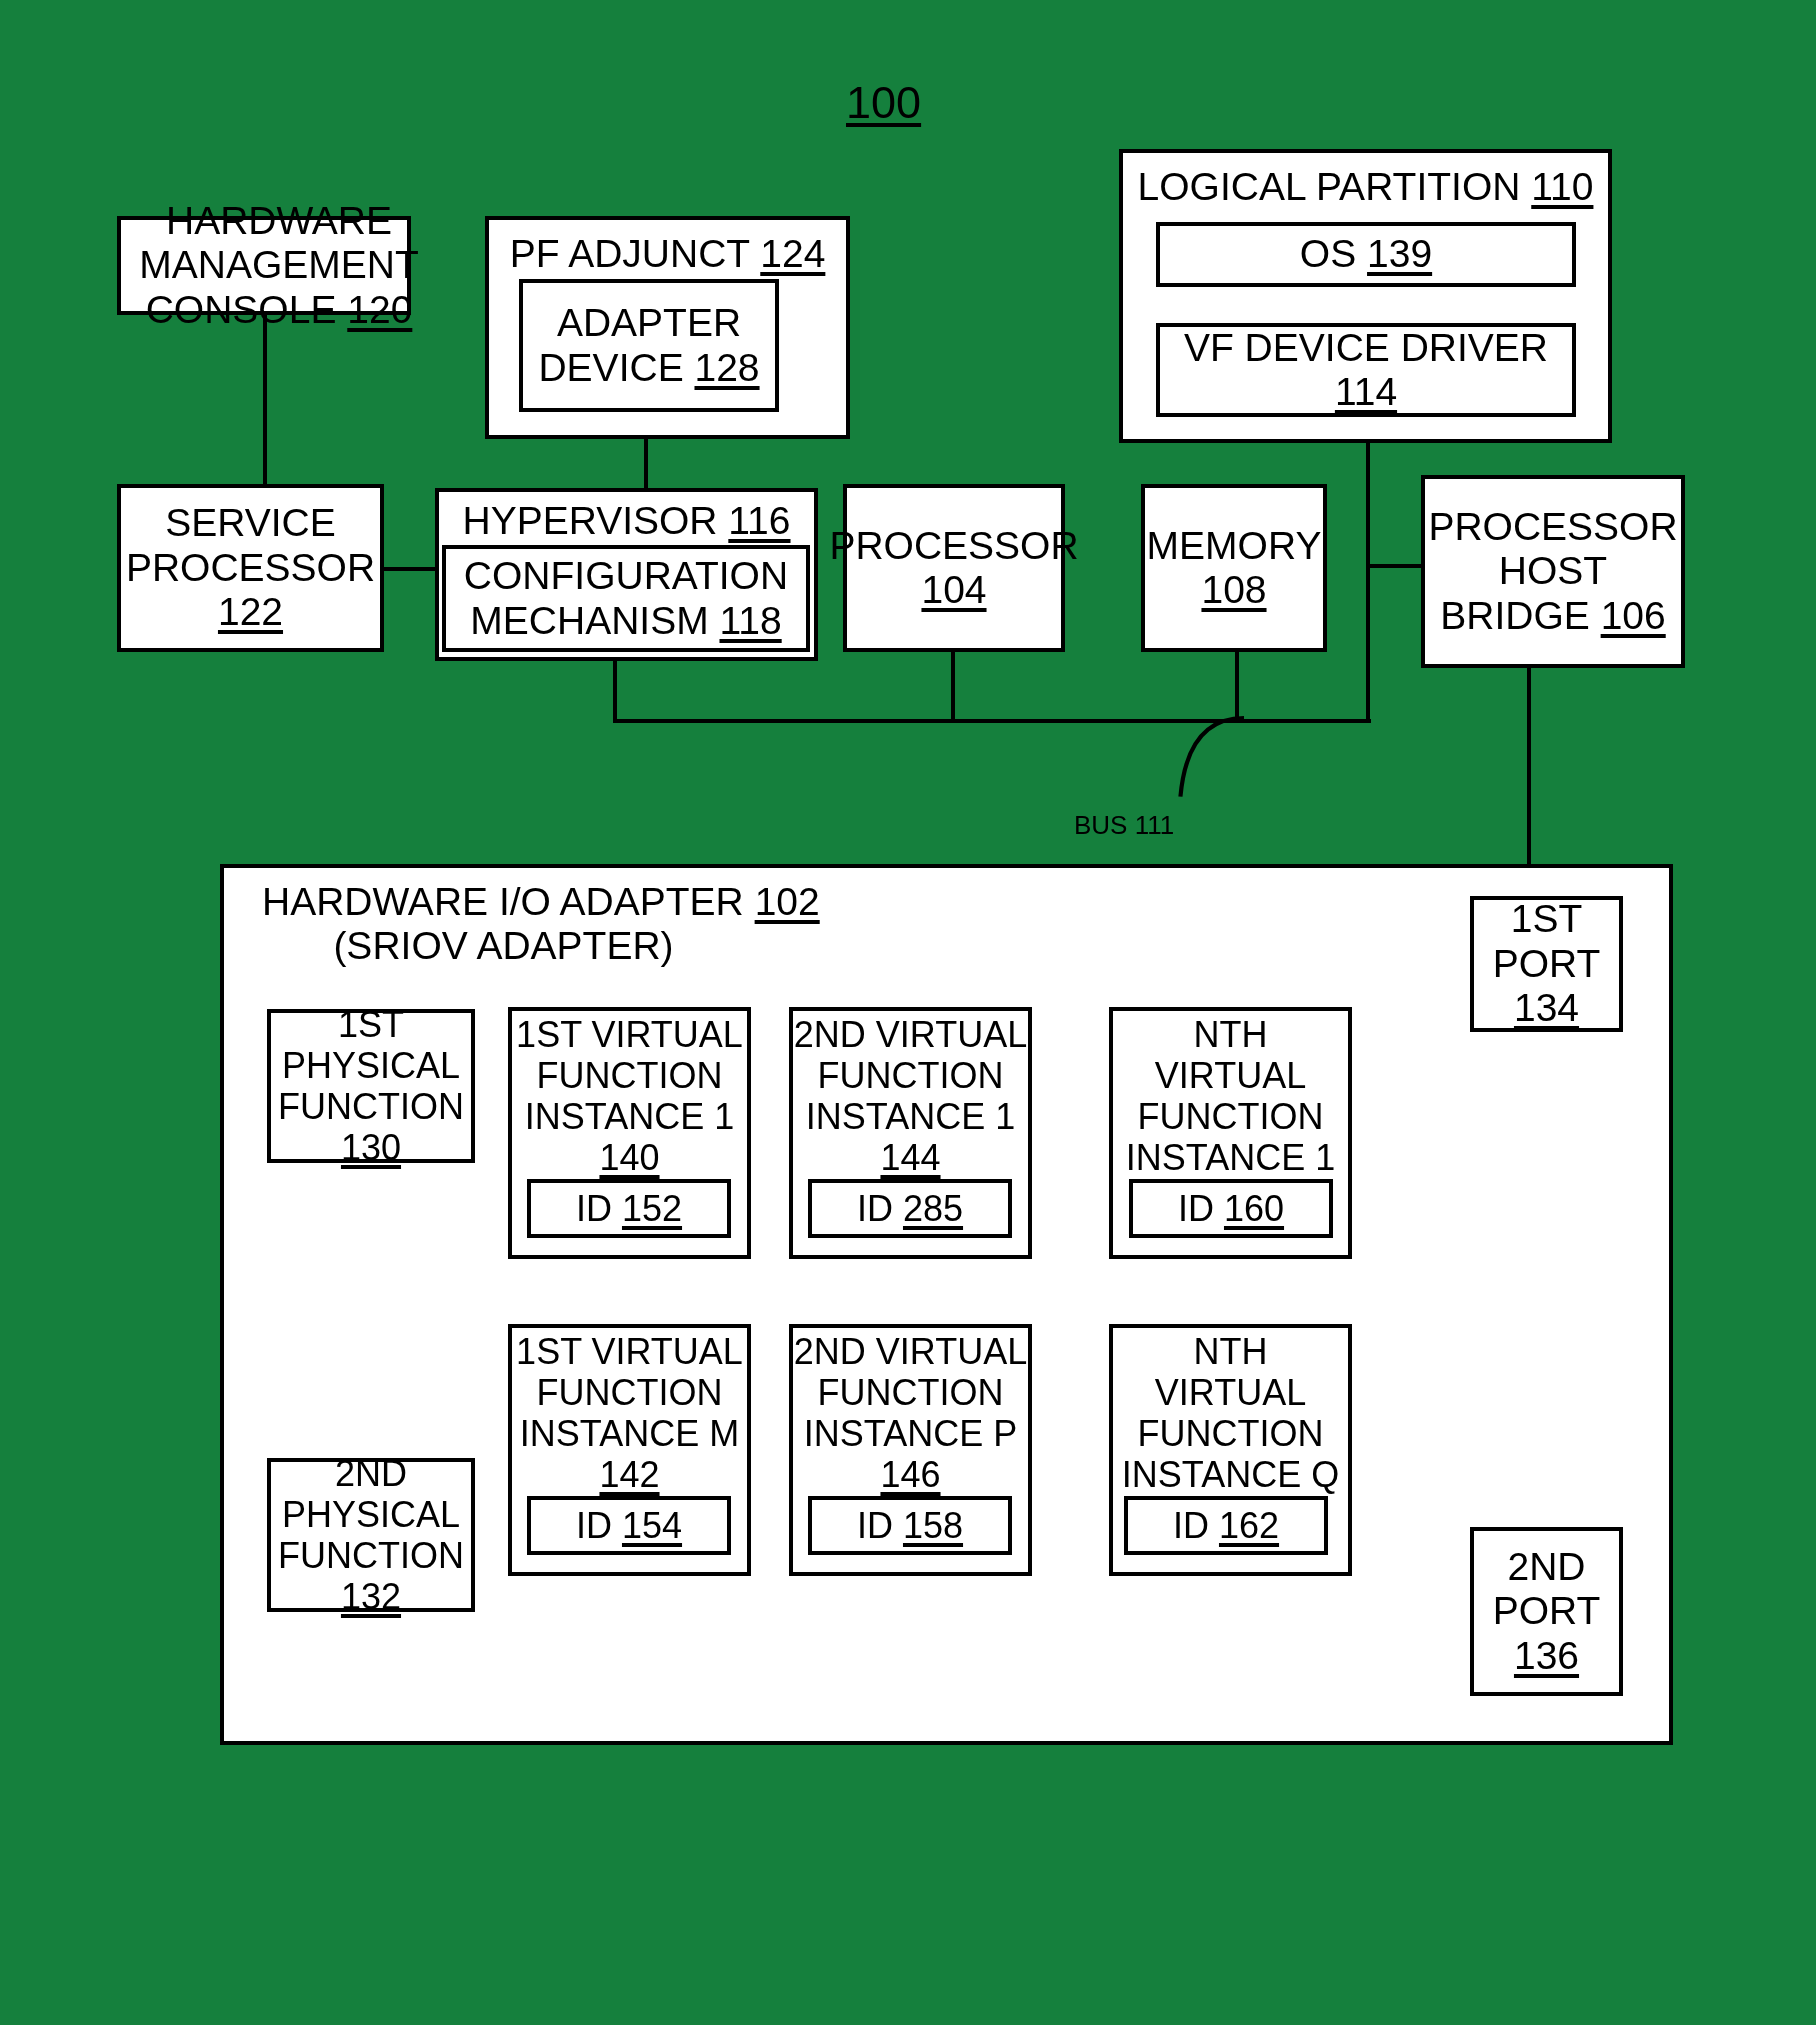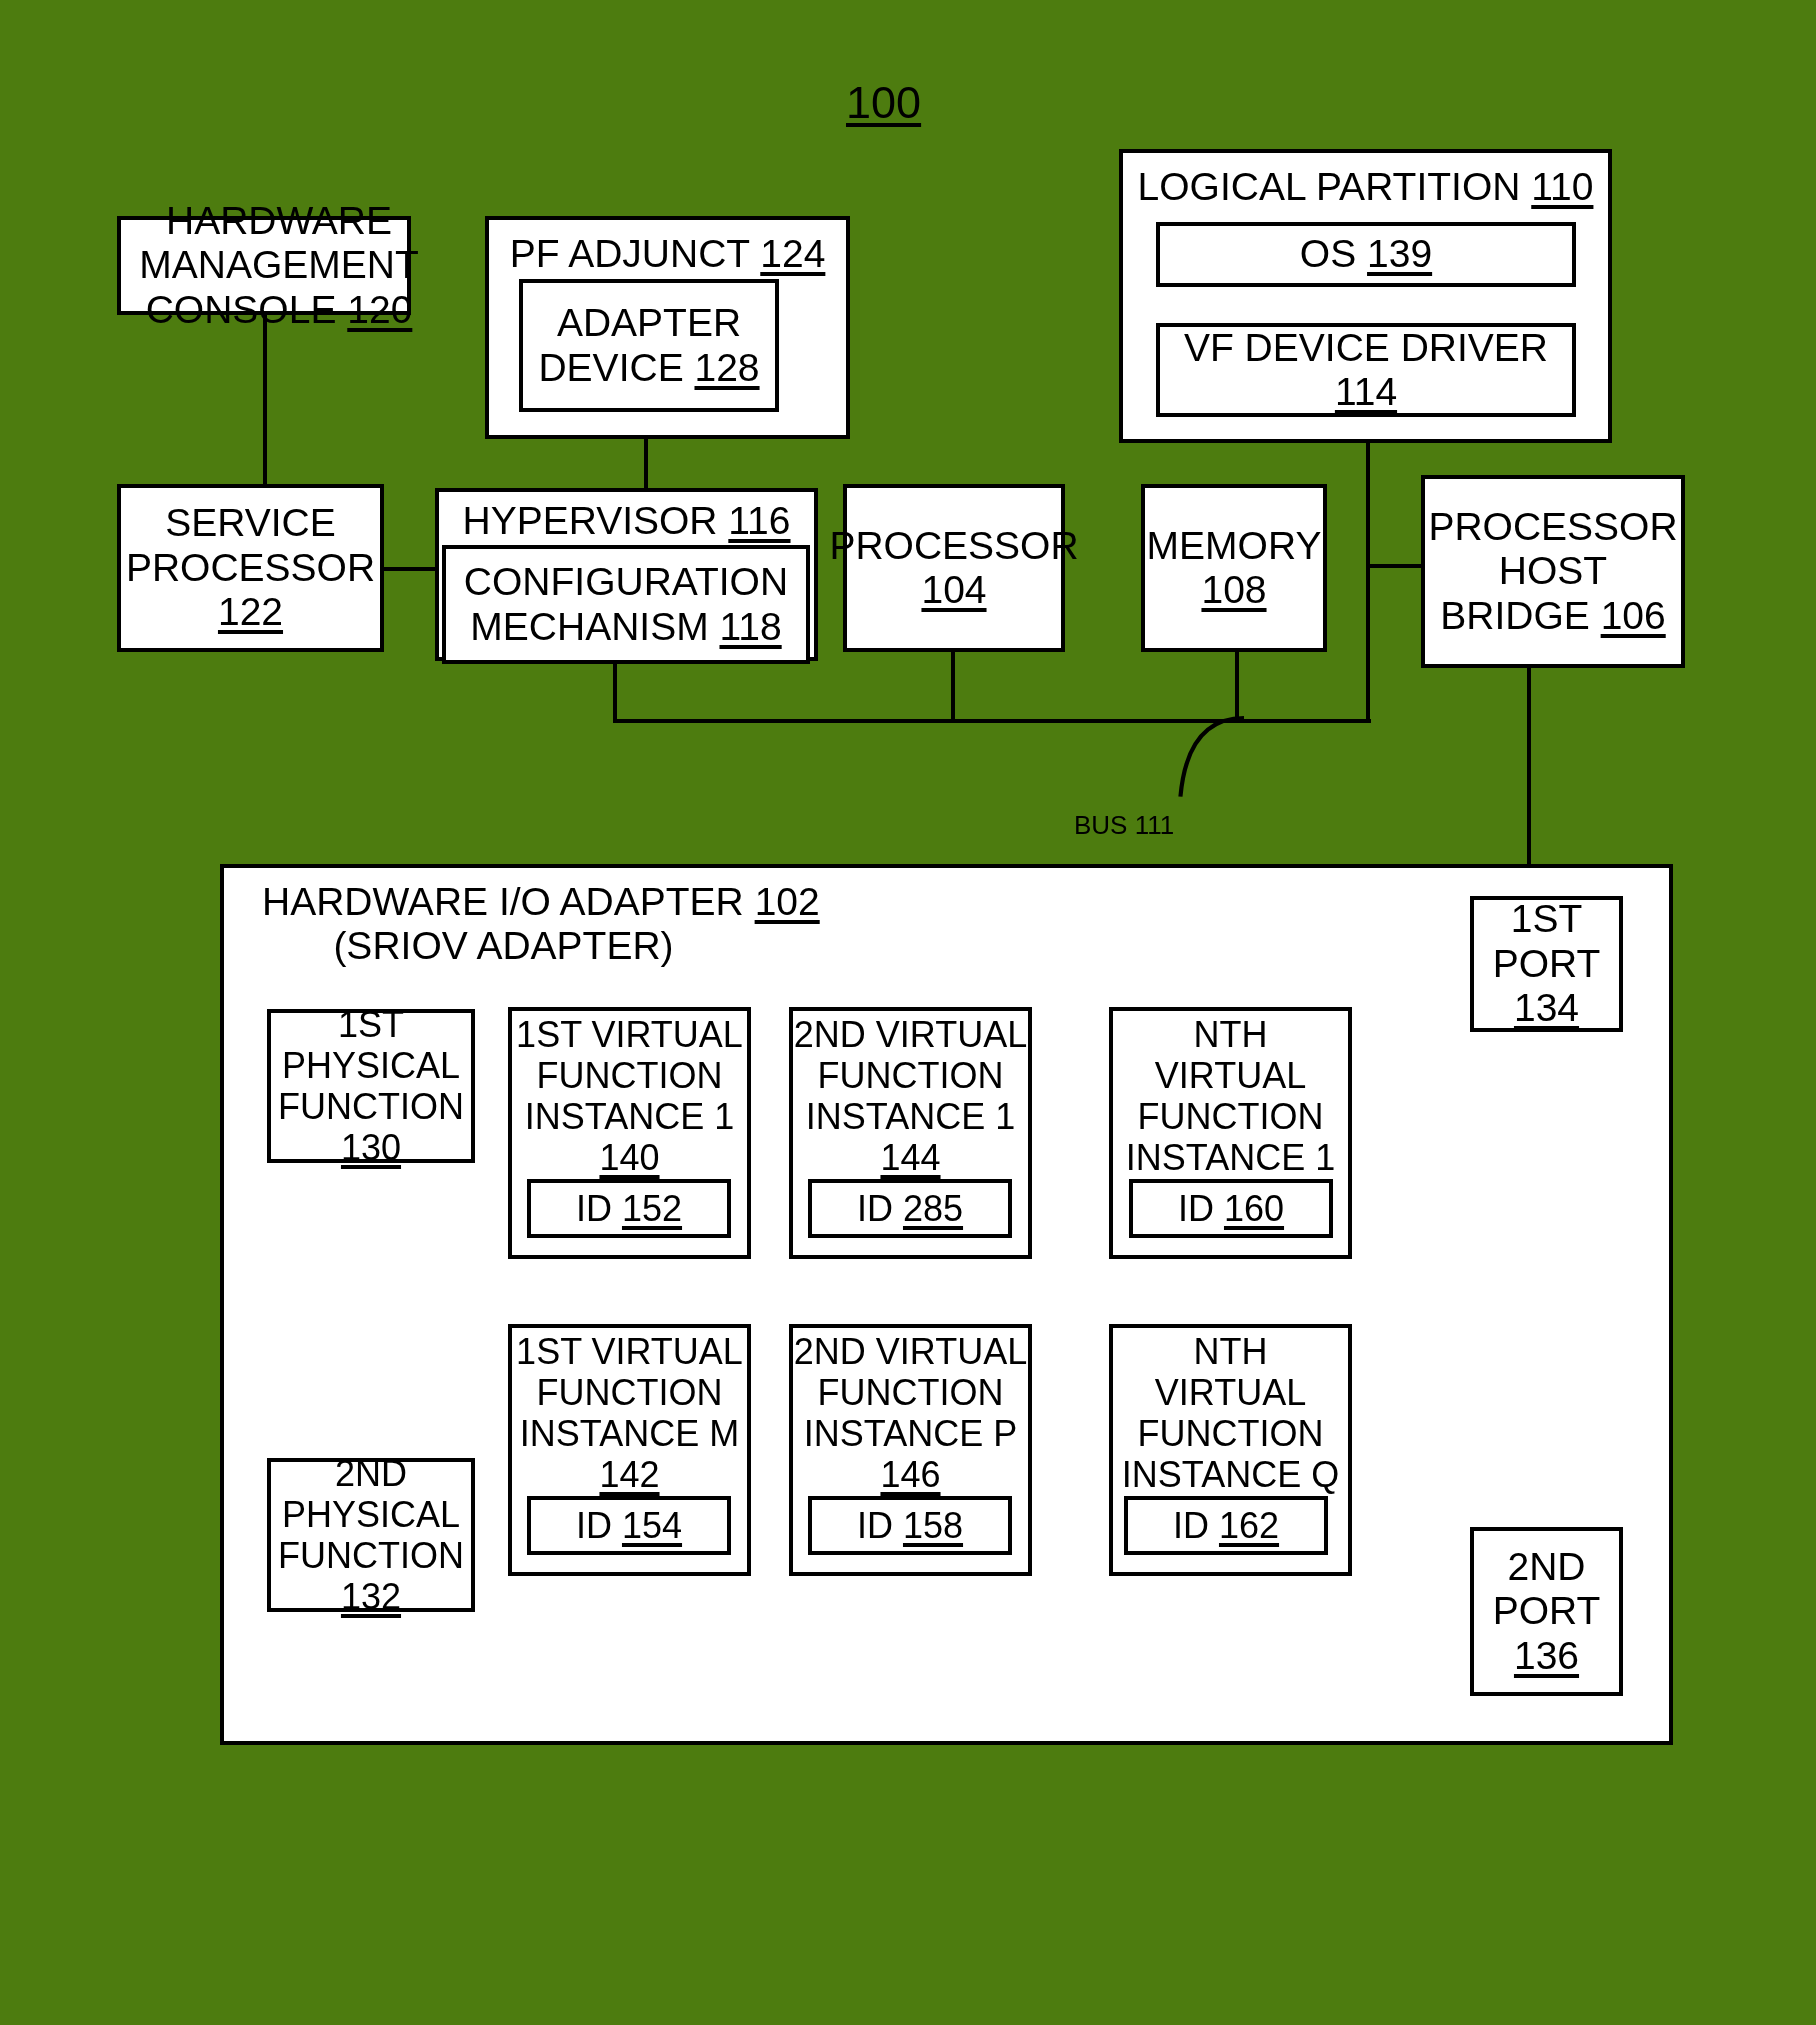--- a/index.html
+++ b/index.html
@@ -4,21 +4,21 @@
 <style>
   html, body {
     margin: 0;
     padding: 0;
     background: #ffffff;
   }
   #page {
     position: relative;
     width: 1817px;
     height: 2026px;
-    background: #4d7c0f;
+    background: #15803d;
     font-family: "Liberation Sans", sans-serif;
     color: #000000;
     overflow: hidden;
   }
   .box {
     position: absolute;
     box-sizing: border-box;
     border: 4.2px solid #000;
     background: #fff;
     display: flex;
@@ -111,21 +111,21 @@
 PROCESSOR
 </span><span class="u">122</span></div>
   </div>
 
   <div class="ln lnh" style="left:382px; top:567px; width:55px;"></div>
 
   <div class="box box-tl f-box" style="left:435px; top:488px; width:383px; height:173px; padding-top:6.7px;">
     <div class="txt"><span>HYPERVISOR </span><span class="u">116</span></div>
   </div>
 
-  <div class="box f-box" style="left:442px; top:545px; width:368px; height:119px;">
+  <div class="box f-box" style="left:442px; top:545px; width:368px; height:107px;">
     <div class="txt"><span>CONFIGURATION
 MECHANISM </span><span class="u">118</span></div>
   </div>
 
   <div class="box f-box" style="left:843px; top:484px; width:222px; height:168px;">
     <div class="txt"><span>PROCESSOR
 </span><span class="u">104</span></div>
   </div>
 
   <div class="box f-box" style="left:1141px; top:484px; width:186px; height:168px;">

